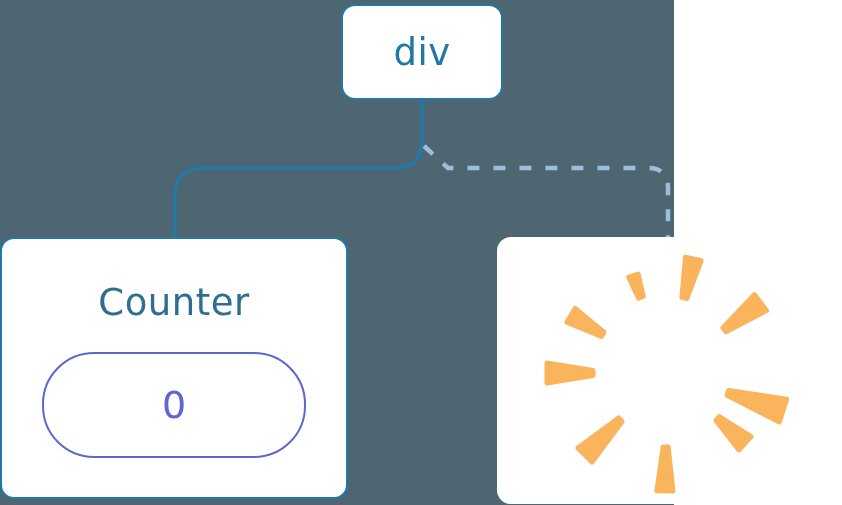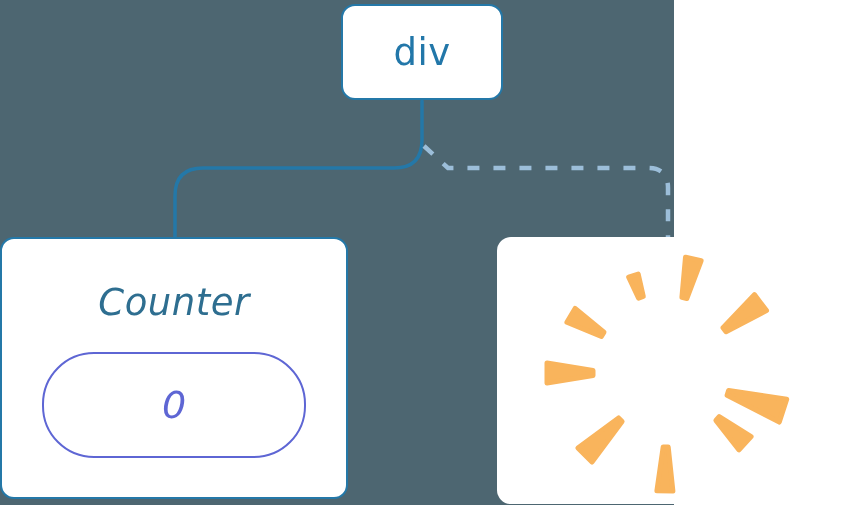--- a/index.html
+++ b/index.html
@@ -19,21 +19,20 @@
     border: 2.5px solid var(--node-border-blue, #2478a8);
     display: flex; align-items: center; justify-content: center;
     font-size: 37px; color: var(--node-text-blue, #2277a9);
     letter-spacing: 0.5px;
   }
 
   #node-counter {
     left: 0px; top: 237px; width: 348px; height: 262px;
     border: 2px solid var(--node-border-blue, #2478a8);
     text-align: center;
-    font-style: italic;
   }
   #counter-title {
     margin-top: 42px; font-size: 37px; line-height: 44px;
     color: var(--component-title-teal, #2e6e90);
     letter-spacing: 0.5px; font-weight: 500;
   }
   #state-pill {
     margin: 27px auto 0; width: 260px; height: 102px;
     border: 2.5px solid var(--state-indigo, #5e66d4);
     border-radius: 52px; display: flex; overflow: hidden;

